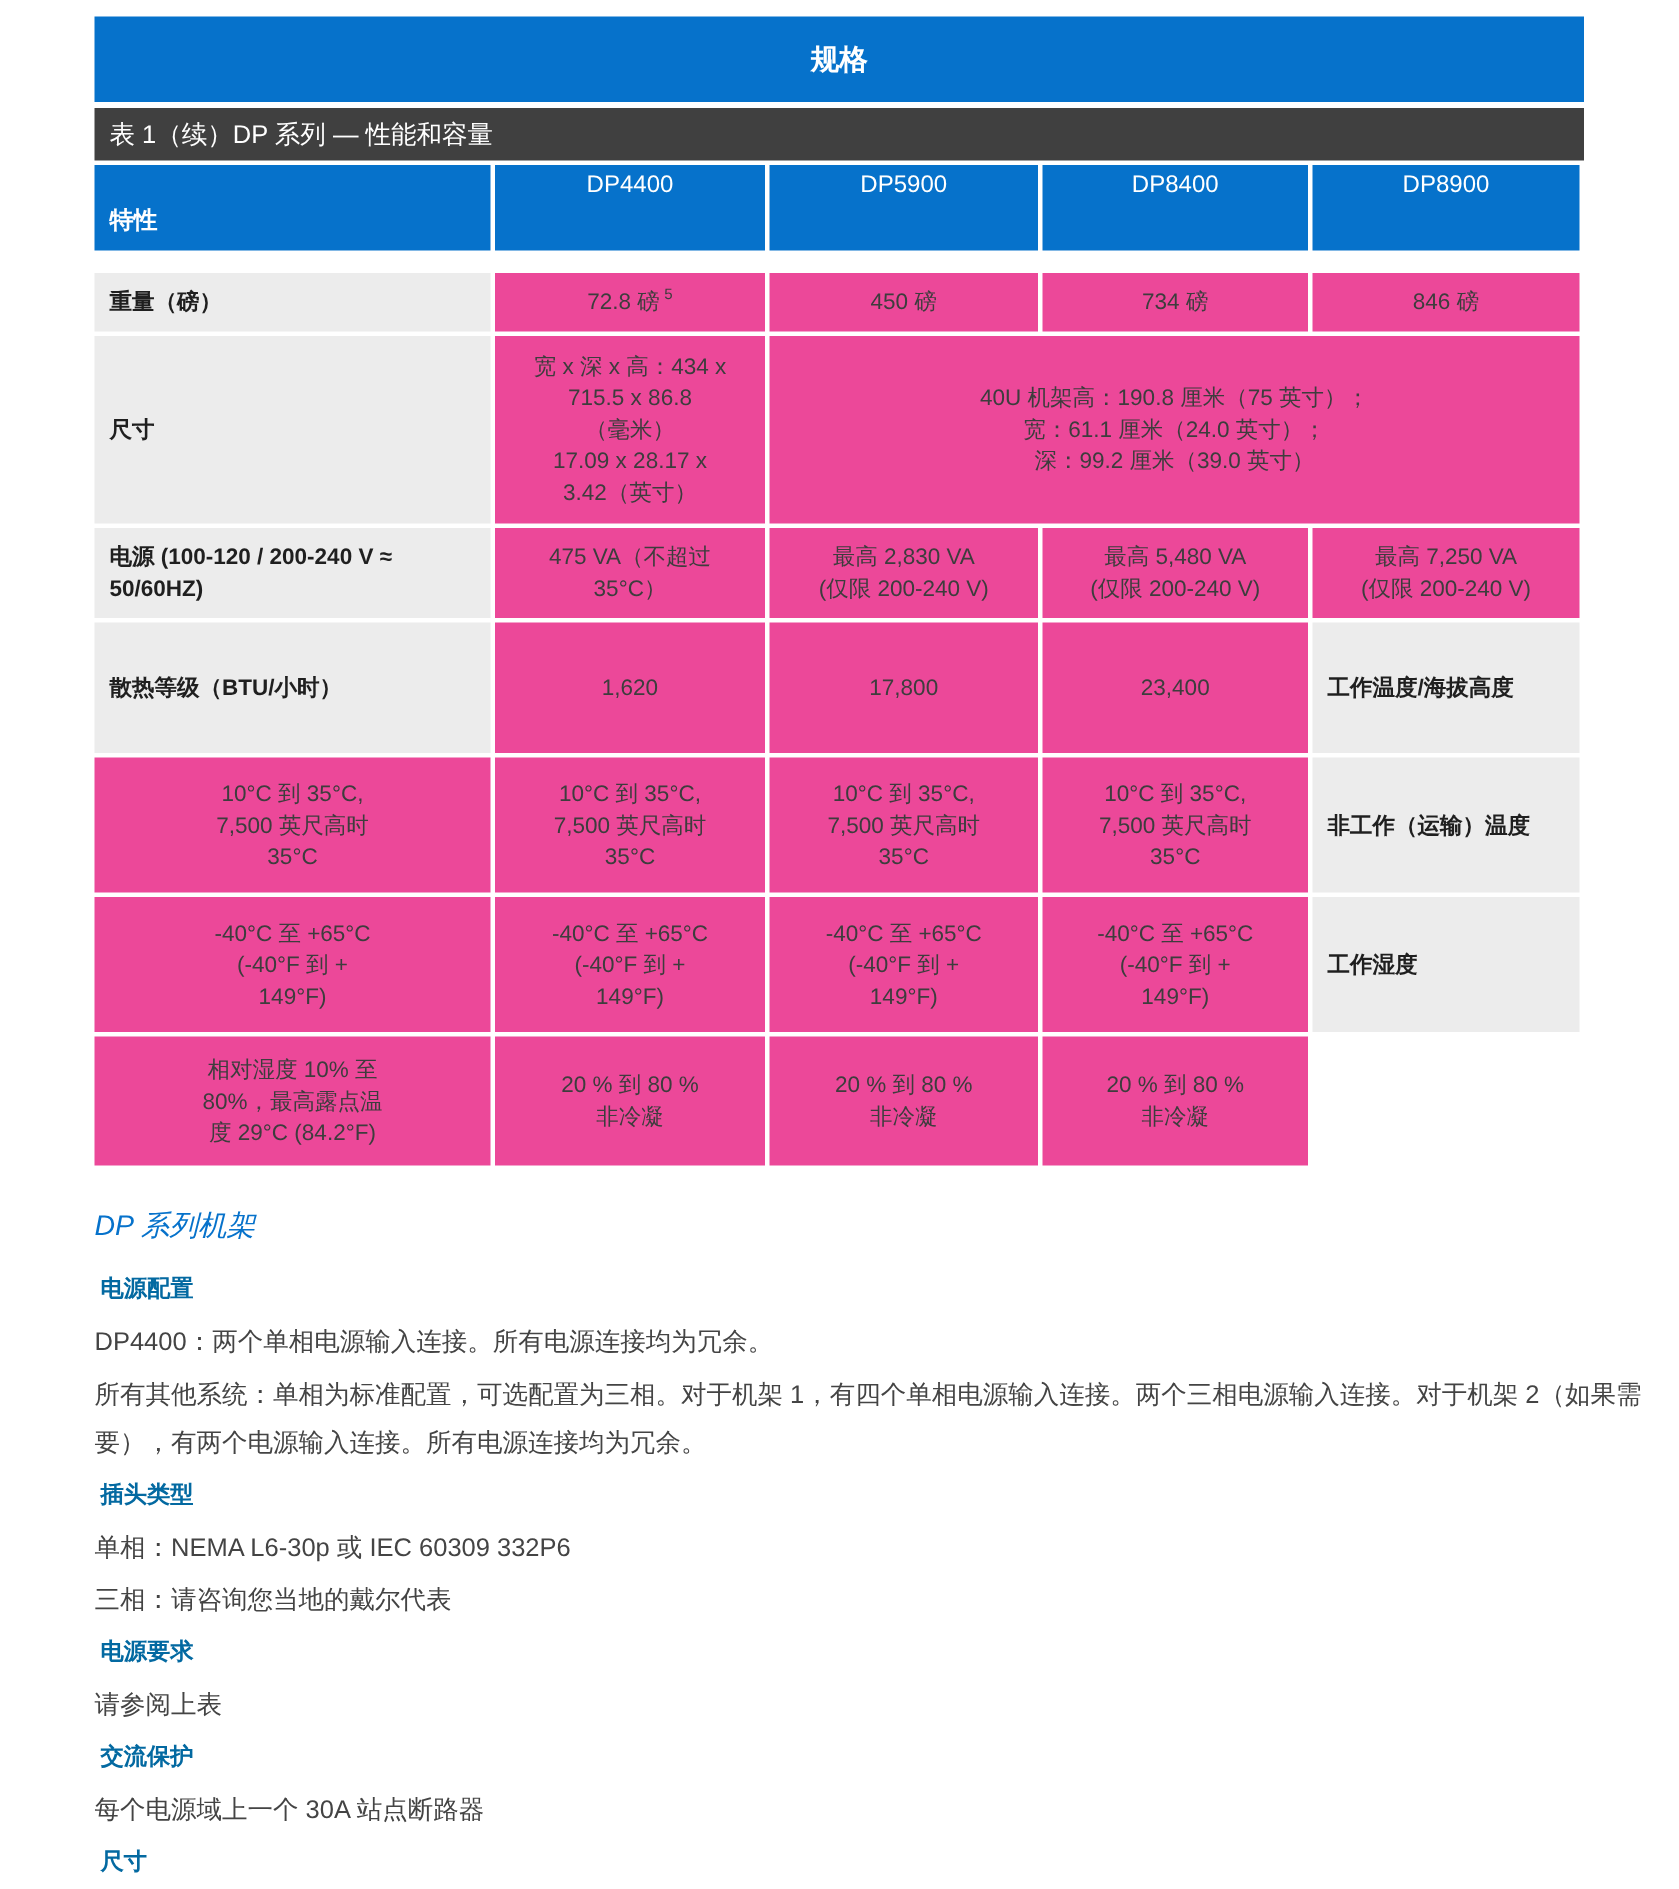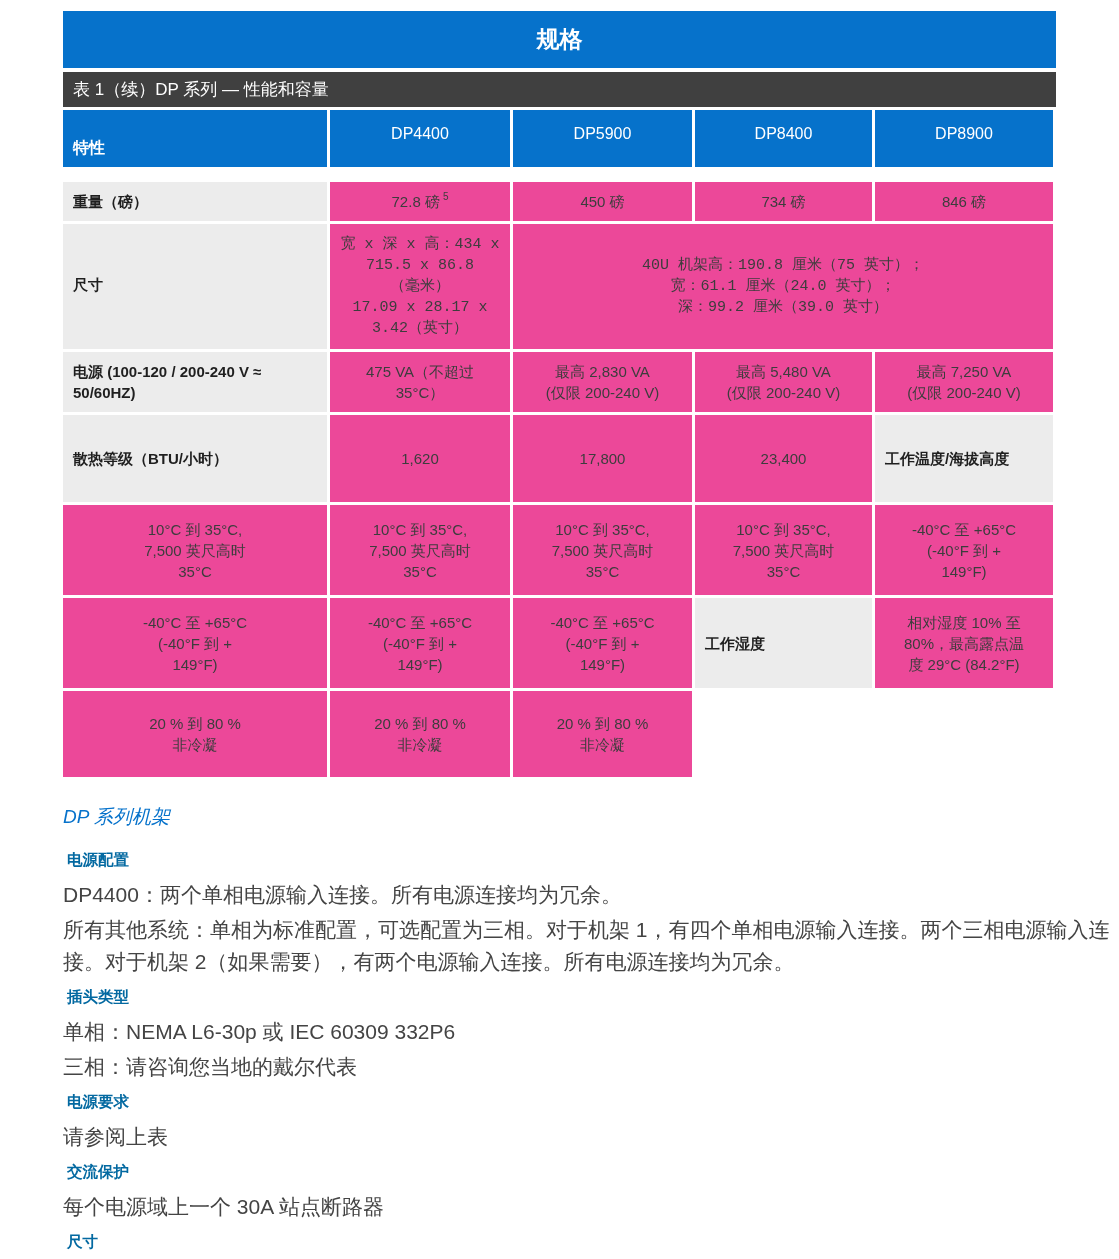--- a/index.html
+++ b/index.html
@@ -1,56 +1,56 @@
 <!DOCTYPE html>
 <html><head>
 <meta charset="utf-8">
 <style>
   html,body { margin:0; padding:0; background:#ffffff;
     font-family:"Liberation Sans","DejaVu Sans",sans-serif; color:#3d3d3d; }
   .page { width:1119px; min-height:1259px; box-sizing:border-box; padding:11px 8px 10px 63px; }
 
   
   .band-title { width:993px; height:57px; background:#0672cb; color:#fff;
-    font-size:23px; font-weight:bold; display:flex; align-items:center; justify-content:center;
+    font-size:19px; font-weight:bold; display:flex; align-items:center; justify-content:center;
     box-sizing:border-box; margin-bottom:4px; }
   .band-caption { width:993px; height:35px; background:#404040; color:#fff;
     font-size:17px; display:flex; align-items:center; padding-left:10px;
     box-sizing:border-box; margin-bottom:3px; }
 
   
   .grid { display:grid; grid-template-columns:264px 180px 179px 177px 178px;
     gap:3px; width:993px; background:#fff; }
   .cell { box-sizing:border-box; font-size:15px; line-height:21px;
     display:flex; align-items:center; white-space:pre-line; }
   .hcell { background:#0672cb; color:#fff; min-height:57px; }
   .h-feature { font-weight:bold; font-size:16px; align-items:flex-end;
     padding:0 8px 9px 10px; }
   .h-col { font-size:16px; align-items:flex-start; justify-content:center;
-    text-align:center; padding-top:13px; }
+    text-align:center; padding-top:3px; }
   .lbl { background:#ececec; color:#1f1f1f; font-weight:bold;
     justify-content:flex-start; text-align:left; padding:6px 10px; }
   .val { background:#ec4899; color:#3d3d3d; justify-content:center;
     text-align:center; padding:6px 8px; }
   .r-weight { min-height:39px;margin-top:12px; }
-  .r-dims   { min-height:125px;font-family:Liberation Mono, monospace; }
+  .r-dims   { min-height:125px; }
   .r-power  { min-height:60px; }
   .r-heat   { min-height:41px; }
   .r-temp   { min-height:87px; }
   .r-nonop  { min-height:90px; }
   .r-humid  { min-height:86px; }
   .span3 { grid-column: span 3; }
   sup.fn { font-size:10px; line-height:0; margin-left:3px; position:relative; top:-5px; }
 
   
   .rack-heading { color:#0672cb; font-size:19px; font-weight:400; margin:27px 0 14px 0;font-style:italic; }
   .prose { width:1048px; }
   .prose h4 { font-size:15.5px; color:#0369a1; font-weight:bold;
     margin:0 0 3px 4px; line-height:32px; }
-  .prose p { font-size:21px; color:#444; margin:0 0 3px 0; line-height:32px; }
+  .prose p { font-size:17px; color:#444; margin:0 0 3px 0; line-height:32px; }
 </style>
 </head>
 <body>
 
 <div class="page">
 
   <div class="band-title">
     <span>规格</span>
   </div>
 
@@ -105,20 +105,21 @@
     <div class="cell val r-temp">10°C 到 35°C,
 7,500 英尺高时
 35°C</div>
     <div class="cell val r-temp">10°C 到 35°C,
 7,500 英尺高时
 35°C</div>
     <div class="cell val r-temp">10°C 到 35°C,
 7,500 英尺高时
 35°C</div>
 
+    <div class="cell lbl r-nonop">非工作（运输）温度</div>
     <div class="cell val r-nonop">-40°C 至 +65°C
 (-40°F 到 +
 149°F)</div>
     <div class="cell val r-nonop">-40°C 至 +65°C
 (-40°F 到 +
 149°F)</div>
     <div class="cell val r-nonop">-40°C 至 +65°C
 (-40°F 到 +
 149°F)</div>
     <div class="cell val r-nonop">-40°C 至 +65°C

